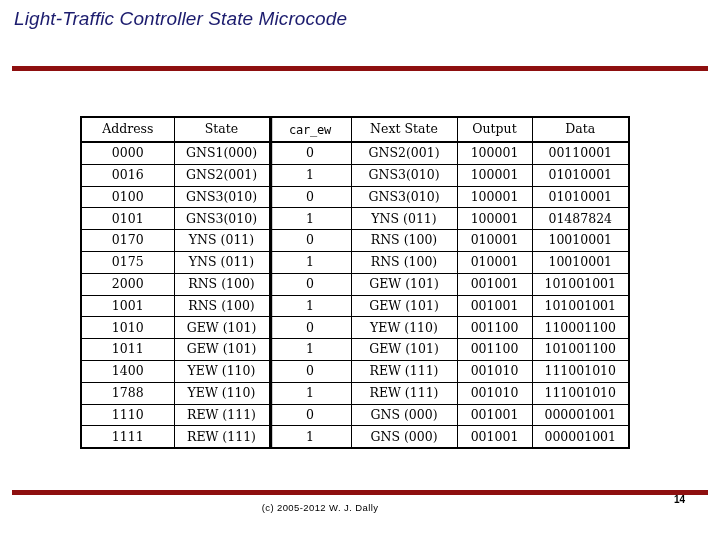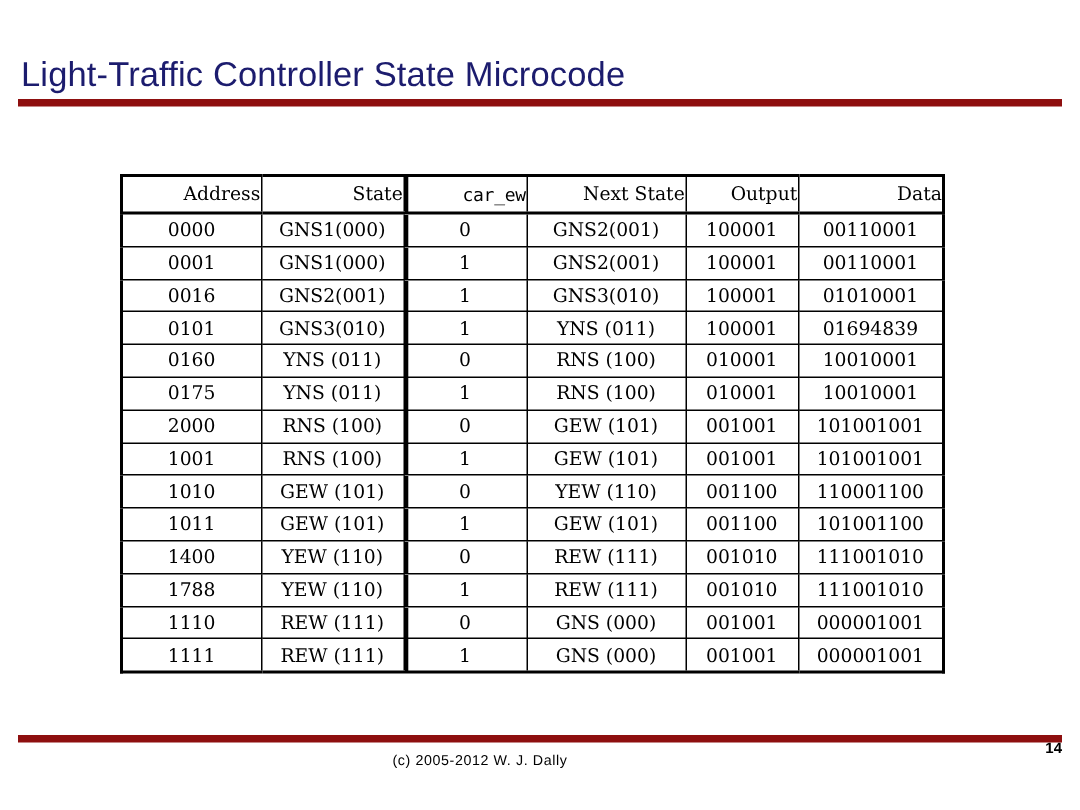--- a/index.html
+++ b/index.html
@@ -14,26 +14,27 @@
     position: relative;
     overflow: hidden;
     font-family: "Liberation Sans", sans-serif;
     background: #ffffff;
   }
 
   
   #slide-title {
     position: absolute;
     left: 14px;
-    top: 36px;
-    font-size: 23px;
+    top: 8px;
+    font-size: 19px;
     font-weight: normal;
     letter-spacing: 0.1px;
     color: #1c1c6e;
     white-space: nowrap;
+    font-style: italic;
   }
 
   
   #title-rule {
     position: absolute;
     left: 12px;
     top: 66px;
     width: 696px;
     height: 5px;
     background: #8e0f0f;
@@ -55,21 +56,21 @@
     left: 0;
     top: 502px;
     width: 640px;
     text-align: center;
     font-size: 9.5px;
     color: #000000;
     letter-spacing: 0.4px;
   }
   #footer-pagenum {
     position: absolute;
-    right: 12px;
+    right: 35px;
     top: 494px;
     font-size: 10px;
     color: #000000;
     font-weight: bold;
   }
 
   
   #microcode-table-wrap {
     position: absolute;
     left: 80px;
@@ -148,21 +149,20 @@
   table.microcode tr td:first-child,
   table.microcode tr th:first-child {
     border-left-width: 2.2px;
   }
   table.microcode tr td:last-child,
   table.microcode tr th:last-child {
     border-right-width: 2.2px;
   }
   table.microcode thead tr th {
     border-top-width: 2.2px;
-    text-align: right;
   }
 </style>
 </head>
 <body>
 
 <div id="slide-title" style="color: rgb(28, 28, 110);">Light-Traffic Controller State Microcode</div>
 
 <div id="title-rule" style="background: rgb(142, 15, 15);"></div>
 
 <div id="microcode-table-wrap">
@@ -188,45 +188,45 @@
     <tbody id="microcode-body">
         <tr>
           <td>0000</td>
           <td>GNS1(000)</td>
           <td class="dbl-right">0</td>
           <td>GNS2(001)</td>
           <td>100001</td>
           <td>00110001</td>
         </tr>
         <tr>
-          <td>0001</td>
-          <td>GNS1(000)</td>
-          <td class="dbl-right">1</td>
-          <td>GNS2(001)</td>
-          <td>100001</td>
-          <td>00110001</td>
-        </tr>
-        <tr>
           <td>0016</td>
           <td>GNS2(001)</td>
           <td class="dbl-right">1</td>
           <td>GNS3(010)</td>
           <td>100001</td>
           <td>01010001</td>
         </tr>
         <tr>
+          <td>0100</td>
+          <td>GNS3(010)</td>
+          <td class="dbl-right">0</td>
+          <td>GNS3(010)</td>
+          <td>100001</td>
+          <td>01010001</td>
+        </tr>
+        <tr>
           <td>0101</td>
           <td>GNS3(010)</td>
           <td class="dbl-right">1</td>
           <td>YNS (011)</td>
           <td>100001</td>
-          <td>01694839</td>
-        </tr>
-        <tr>
-          <td>0160</td>
+          <td>01487824</td>
+        </tr>
+        <tr>
+          <td>0170</td>
           <td>YNS (011)</td>
           <td class="dbl-right">0</td>
           <td>RNS (100)</td>
           <td>010001</td>
           <td>10010001</td>
         </tr>
         <tr>
           <td>0175</td>
           <td>YNS (011)</td>
           <td class="dbl-right">1</td>

